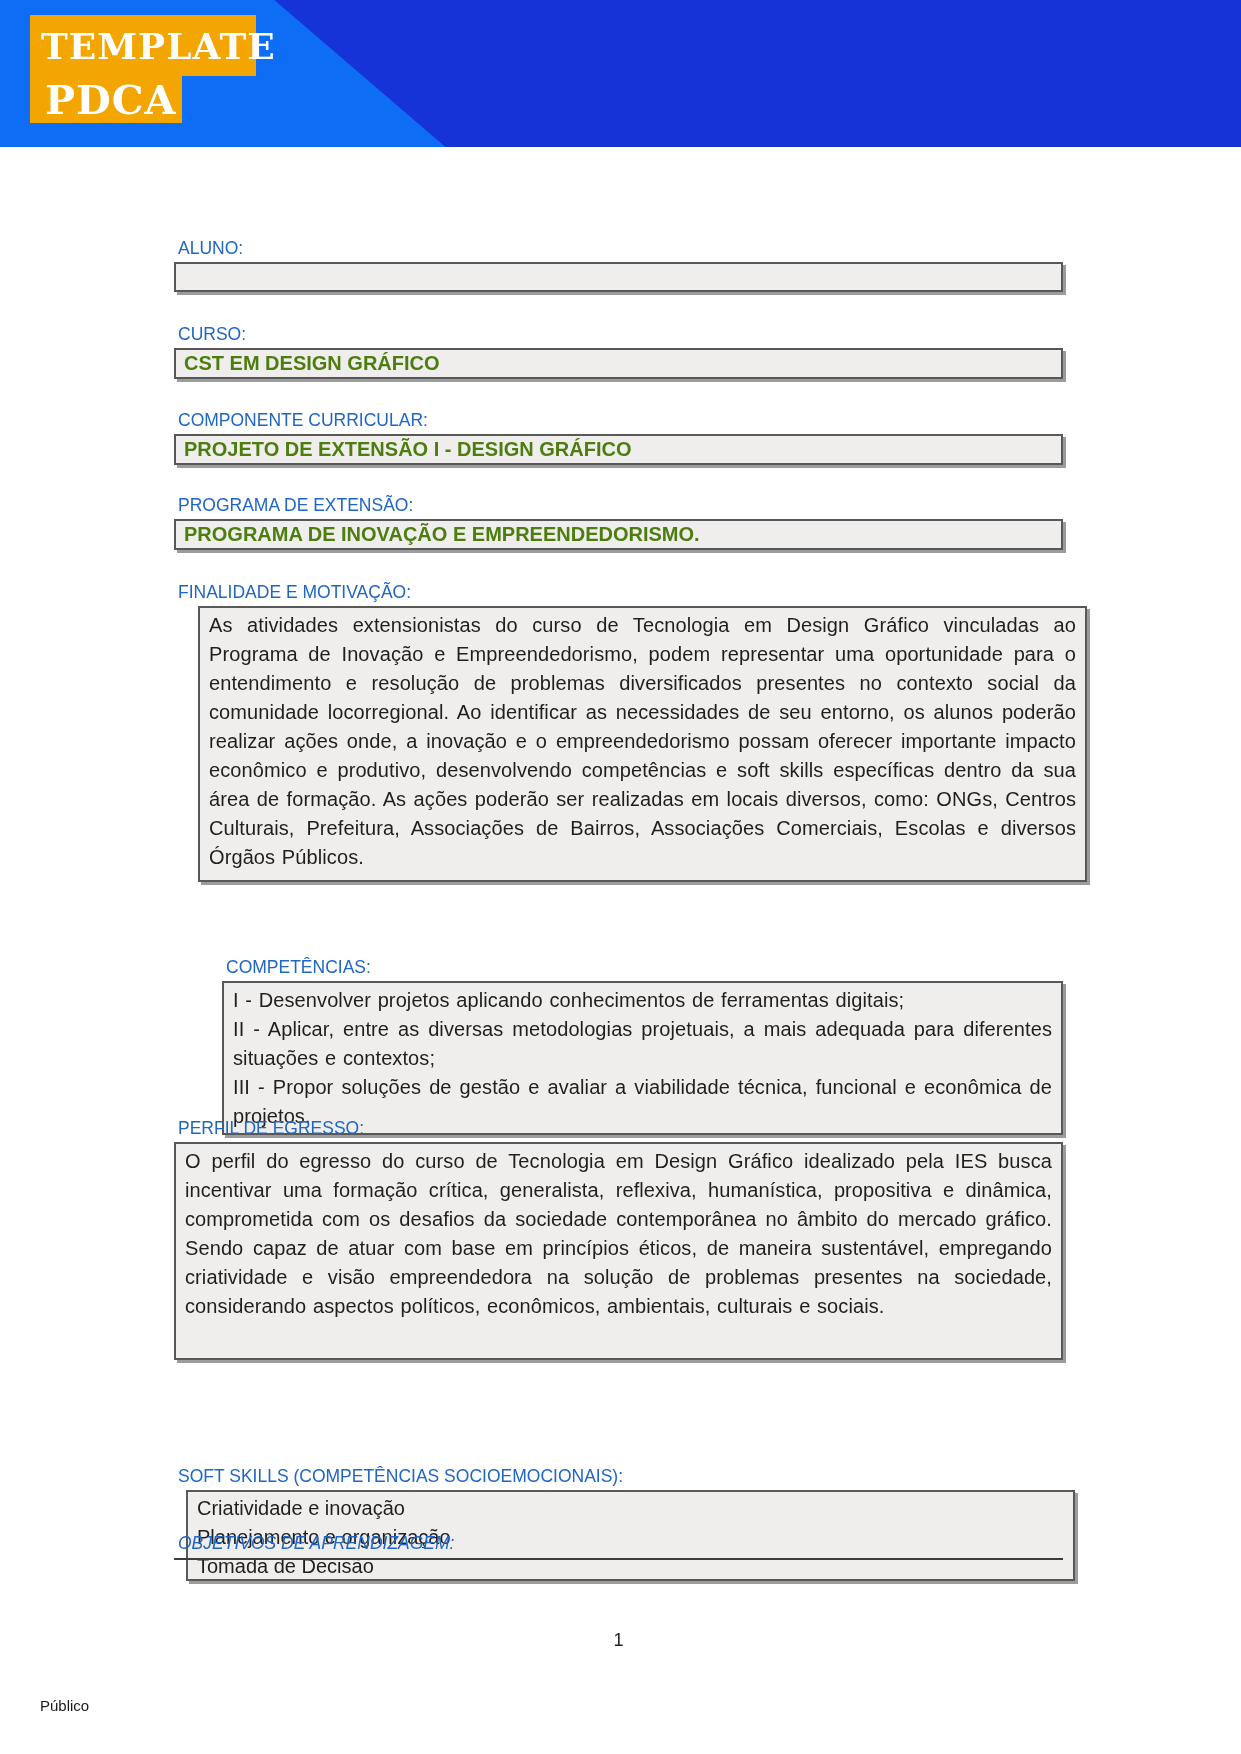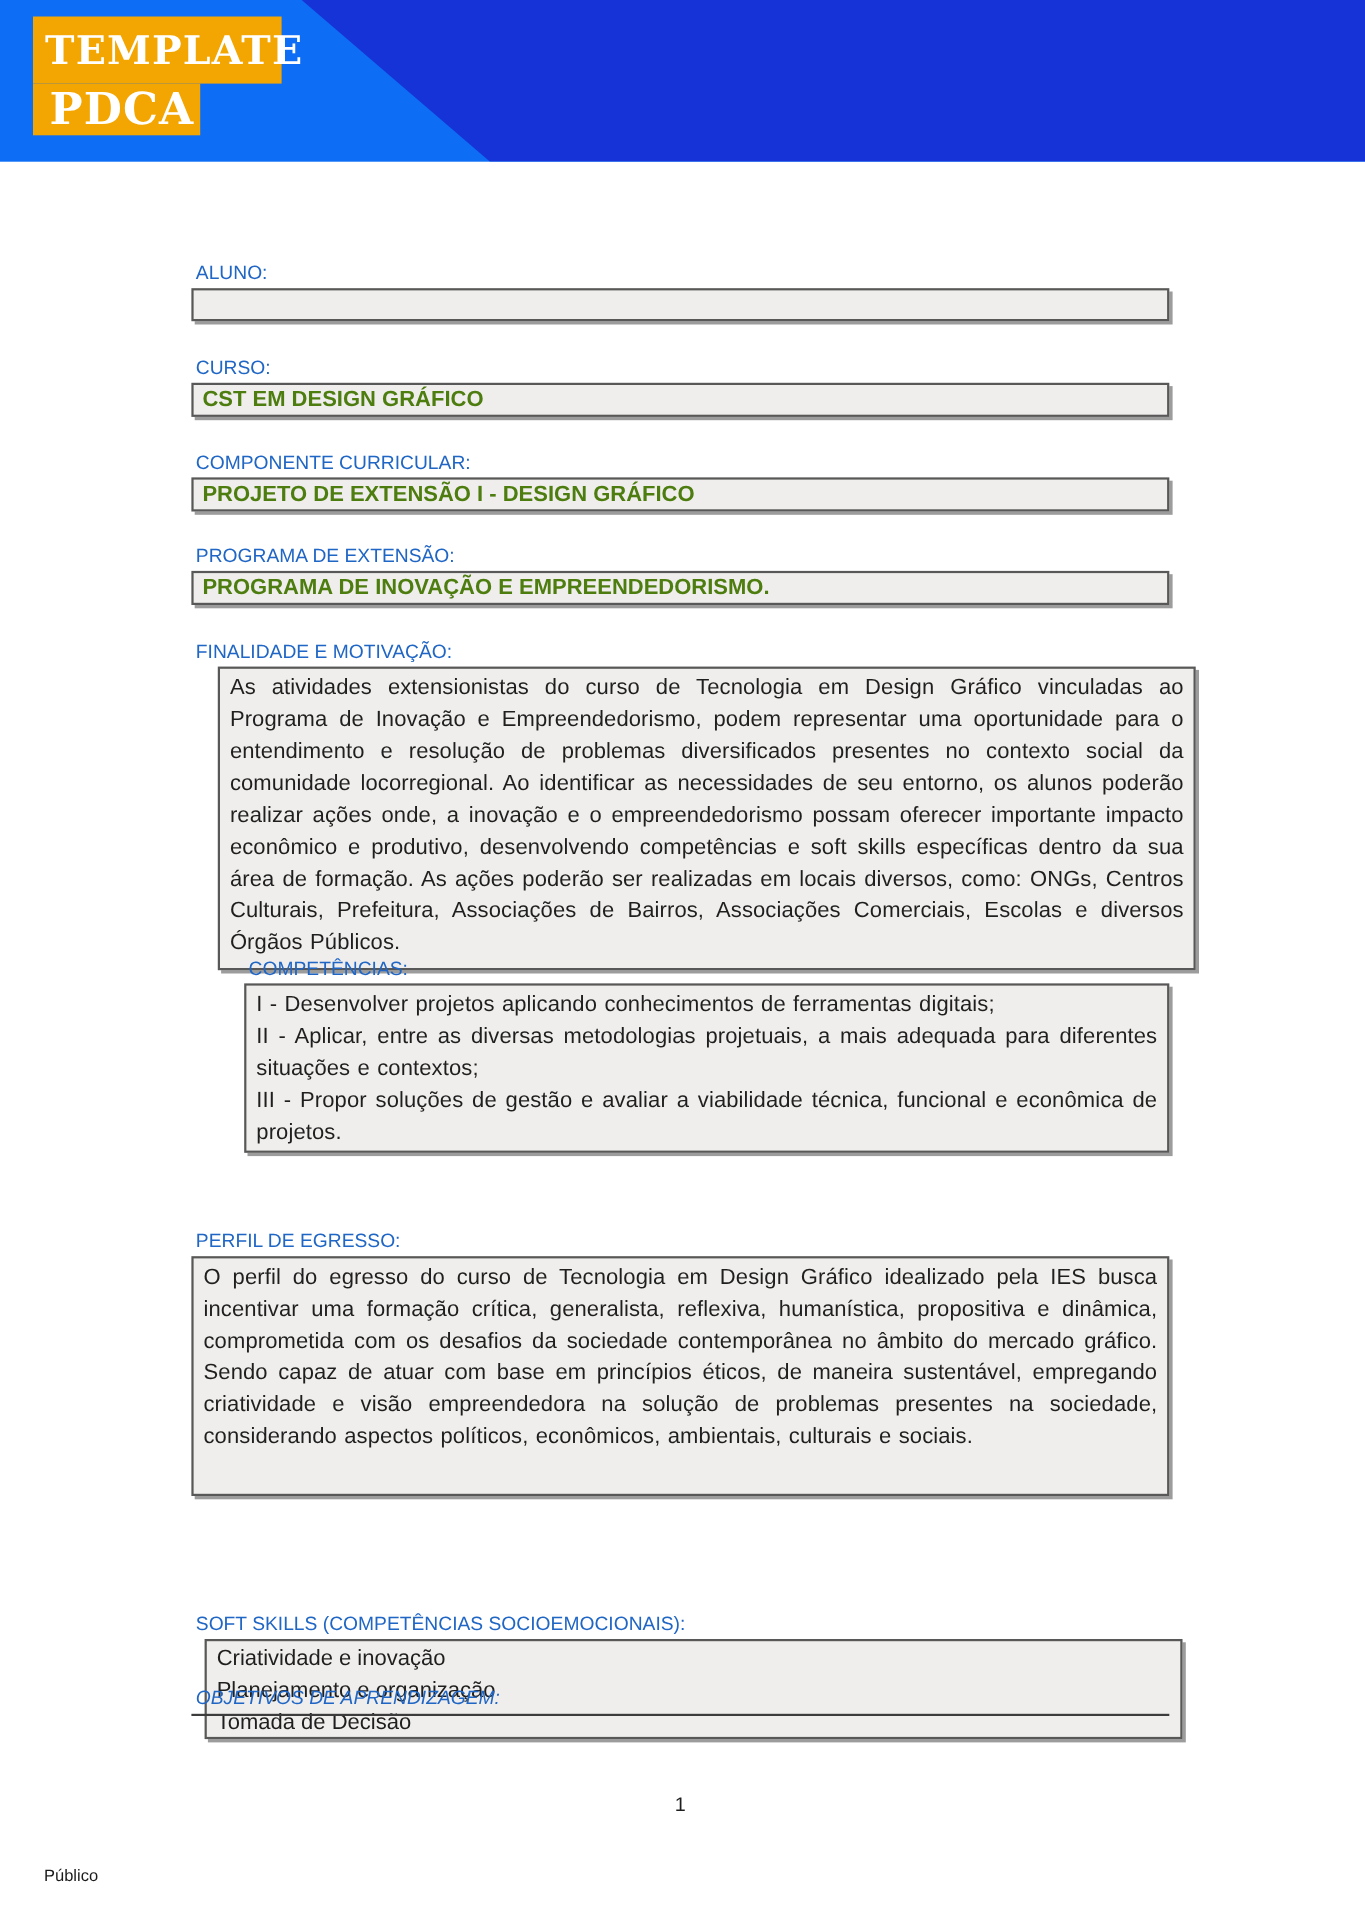--- a/index.html
+++ b/index.html
@@ -97,21 +97,21 @@
     margin-top: 4px;
     width: 100%;
     border-top: 2.5px solid #3c3c3c;
   }
   
   #sec-aluno        { top: 237px; }
   #sec-curso        { top: 323px; }
   #sec-componente   { top: 409px; }
   #sec-programa     { top: 494px; }
   #sec-finalidade   { top: 581px; }
-  #sec-competencias { top: 869px; padding-left: 48px; }
+  #sec-competencias { top: 956px; padding-left: 48px; }
   #sec-perfil       { top: 1117px; }
   #sec-soft         { top: 1465px; }
   #sec-objetivos    { top: 1532px; font-style: italic; }
   
   .page-number {
     position: absolute;
     left: 174px;
     width: 889px;
     top: 1630px;
     text-align: center;

